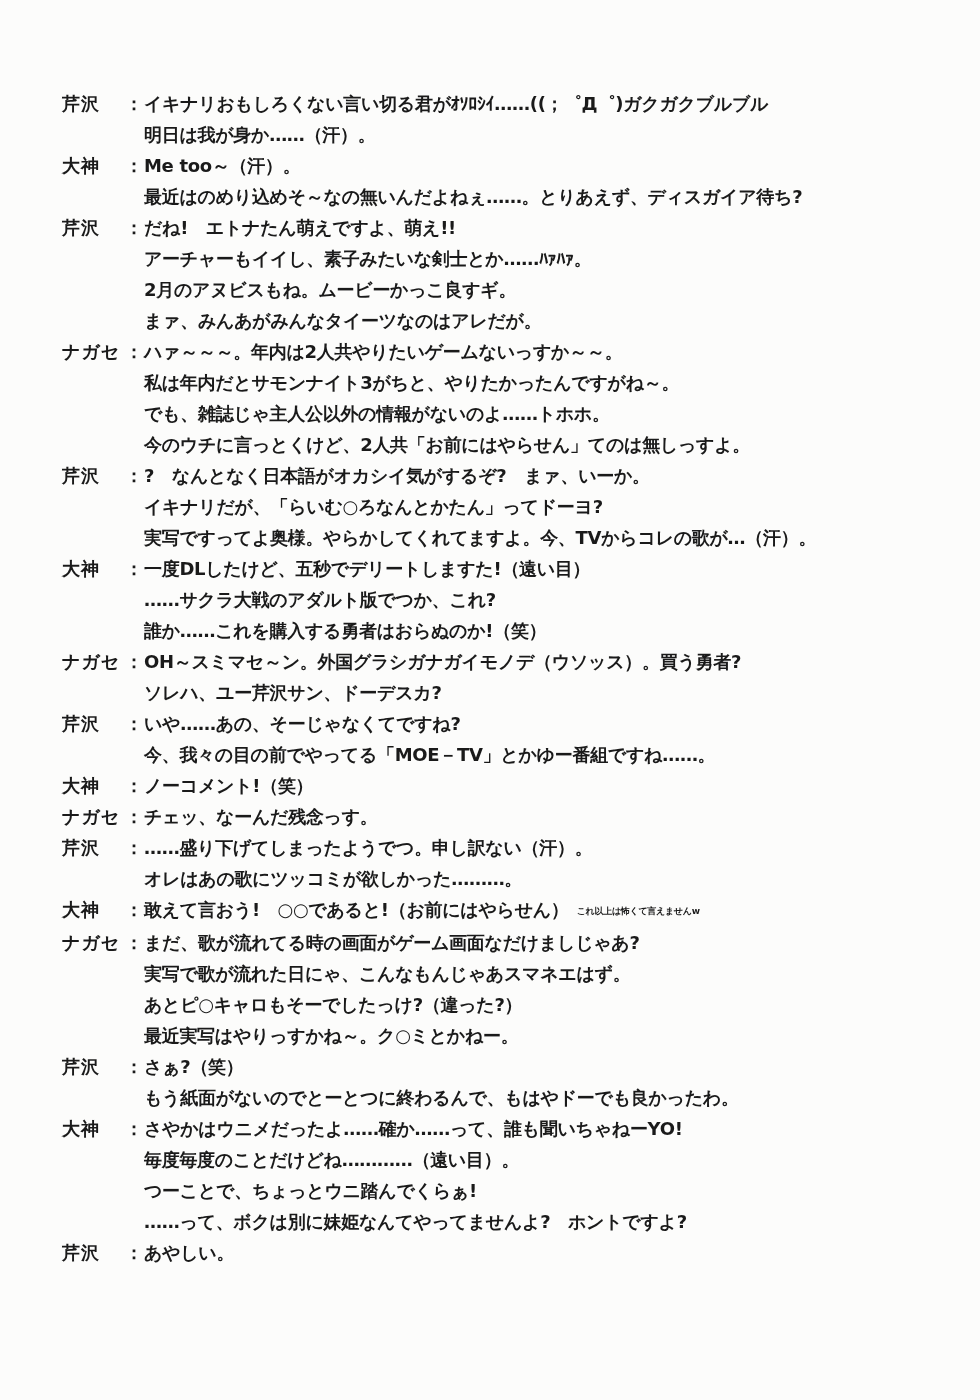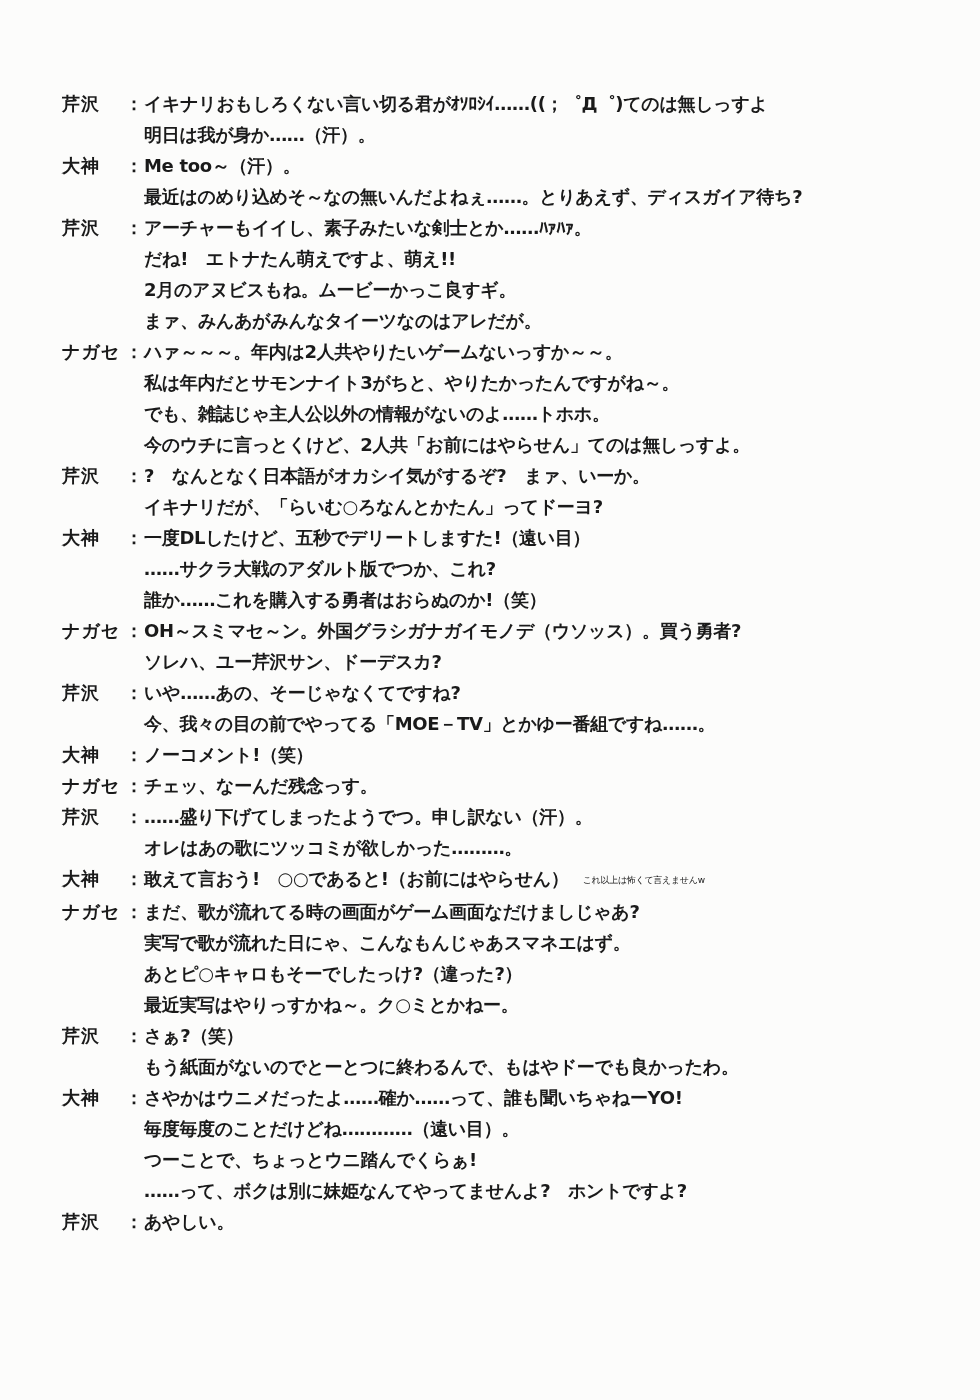--- a/index.html
+++ b/index.html
@@ -47,73 +47,74 @@
     .lines { flex: 1 1 auto; }
     .line {
       font-weight: bold;
       font-size: 18px;
       line-height: 31px;
       white-space: nowrap;
       letter-spacing: -0.3px;
     }
     .aside {
       font-size: 9px;
-      font-weight: normal;
-      margin-left: 14px;
+      font-weight: bold;
+      margin-left: 8px;
       vertical-align: middle;
       text-align: right;
     }
   </style>
 </head>
 <body>
 
 <div class="page">
   <div class="dialogue" id="dialogue">
       <div class="turn">
         <div class="speaker">芹沢</div>
         <div class="colon">：</div>
         <div class="lines">
-          <div class="line"><span>イキナリおもしろくない言い切る君がｵｿﾛｼｲ……((；゜Д゜)てのは無しっすよ</span></div>
+          <div class="line"><span>イキナリおもしろくない言い切る君がｵｿﾛｼｲ……((；゜Д゜)ガクガクブルブル</span></div>
           <div class="line"><span>明日は我が身か……（汗）。</span></div>
         </div>
       </div>
       <div class="turn">
         <div class="speaker">大神</div>
         <div class="colon">：</div>
         <div class="lines">
           <div class="line"><span>Me too～（汗）。</span></div>
           <div class="line"><span>最近はのめり込めそ～なの無いんだよねぇ……。とりあえず、ディスガイア待ち?</span></div>
         </div>
       </div>
       <div class="turn">
         <div class="speaker">芹沢</div>
         <div class="colon">：</div>
         <div class="lines">
+          <div class="line"><span>だね!　エトナたん萌えですよ、萌え!!</span></div>
           <div class="line"><span>アーチャーもイイし、素子みたいな剣士とか……ﾊｧﾊｧ。</span></div>
-          <div class="line"><span>だね!　エトナたん萌えですよ、萌え!!</span></div>
           <div class="line"><span>2月のアヌビスもね。ムービーかっこ良すギ。</span></div>
           <div class="line"><span>まァ、みんあがみんなタイーツなのはアレだが。</span></div>
         </div>
       </div>
       <div class="turn">
         <div class="speaker">ナガセ</div>
         <div class="colon">：</div>
         <div class="lines">
           <div class="line"><span>ハァ～～～。年内は2人共やりたいゲームないっすか～～。</span></div>
           <div class="line"><span>私は年内だとサモンナイト3がちと、やりたかったんですがね～。</span></div>
           <div class="line"><span>でも、雑誌じゃ主人公以外の情報がないのよ……トホホ。</span></div>
           <div class="line"><span>今のウチに言っとくけど、2人共「お前にはやらせん」てのは無しっすよ。</span></div>
         </div>
       </div>
       <div class="turn">
         <div class="speaker">芹沢</div>
         <div class="colon">：</div>
         <div class="lines">
           <div class="line"><span>?　なんとなく日本語がオカシイ気がするぞ?　まァ、いーか。</span></div>
           <div class="line"><span>イキナリだが、「らいむ○ろなんとかたん」ってドーヨ?</span></div>
+          <div class="line"><span>実写ですってよ奥様。やらかしてくれてますよ。今、TVからコレの歌が…（汗）。</span></div>
         </div>
       </div>
       <div class="turn">
         <div class="speaker">大神</div>
         <div class="colon">：</div>
         <div class="lines">
           <div class="line"><span>一度DLしたけど、五秒でデリートしますた!（遠い目）</span></div>
           <div class="line"><span>……サクラ大戦のアダルト版でつか、これ?</span></div>
           <div class="line"><span>誰か……これを購入する勇者はおらぬのか!（笑）</span></div>
         </div>

